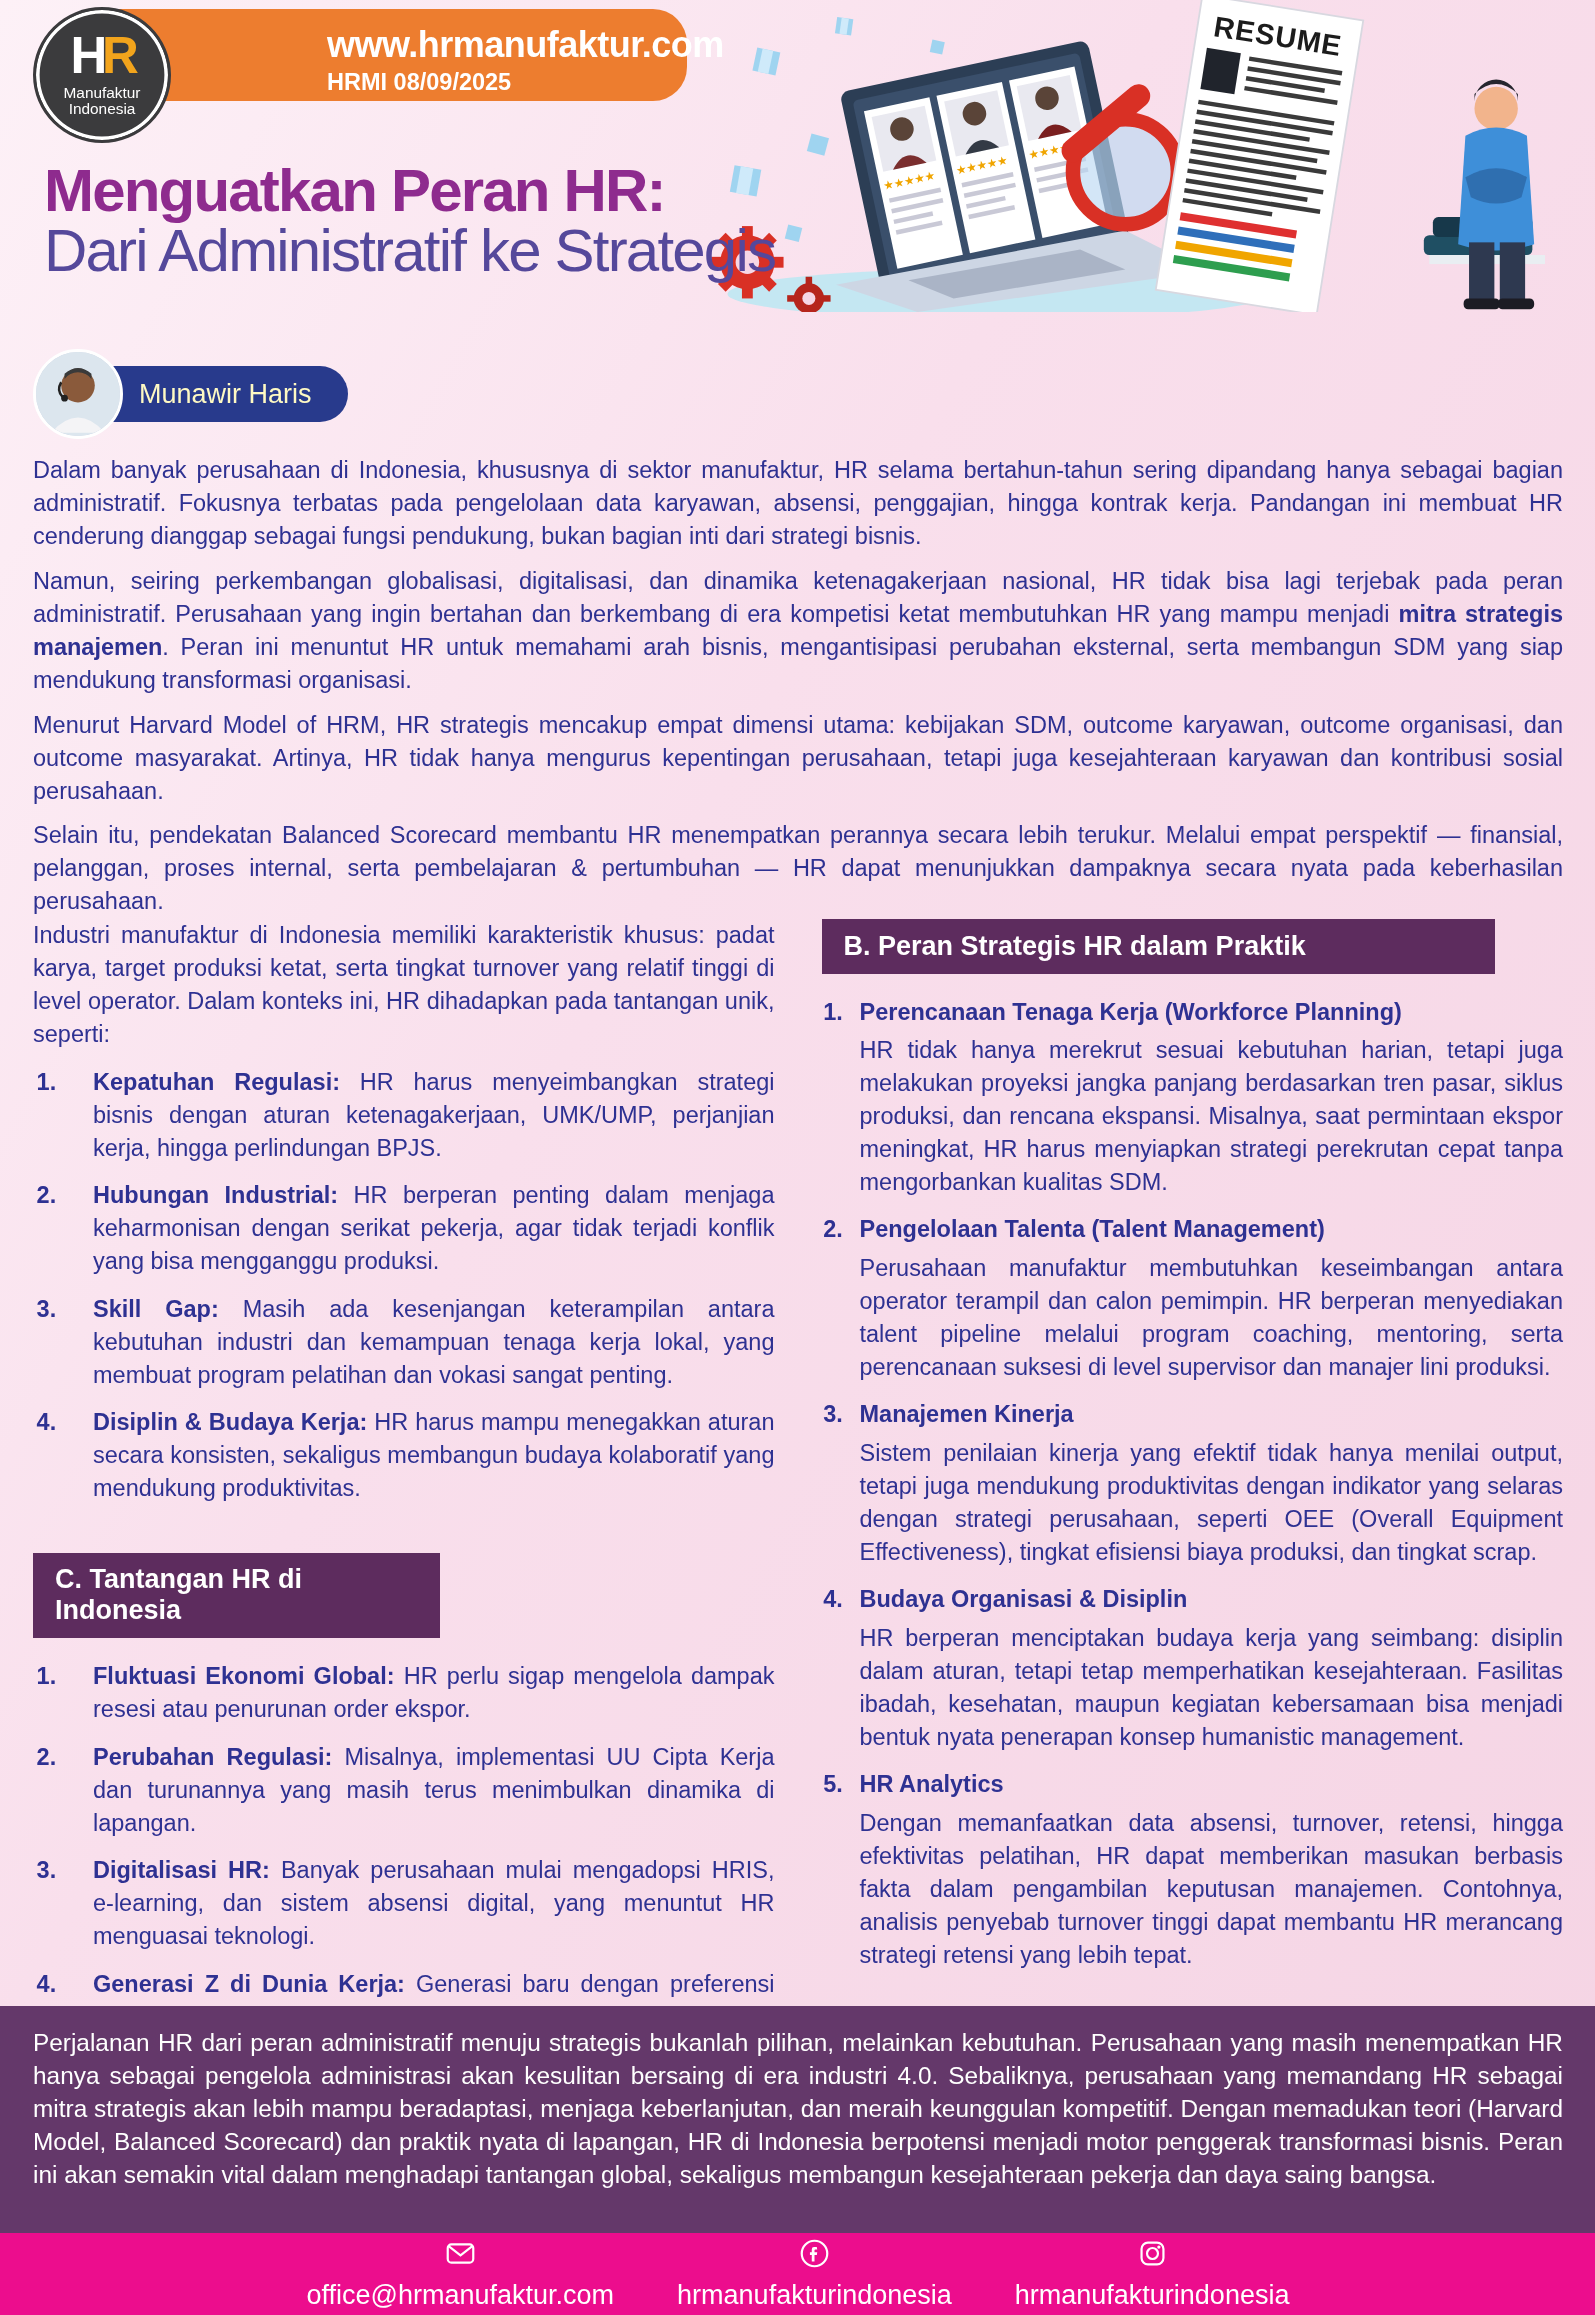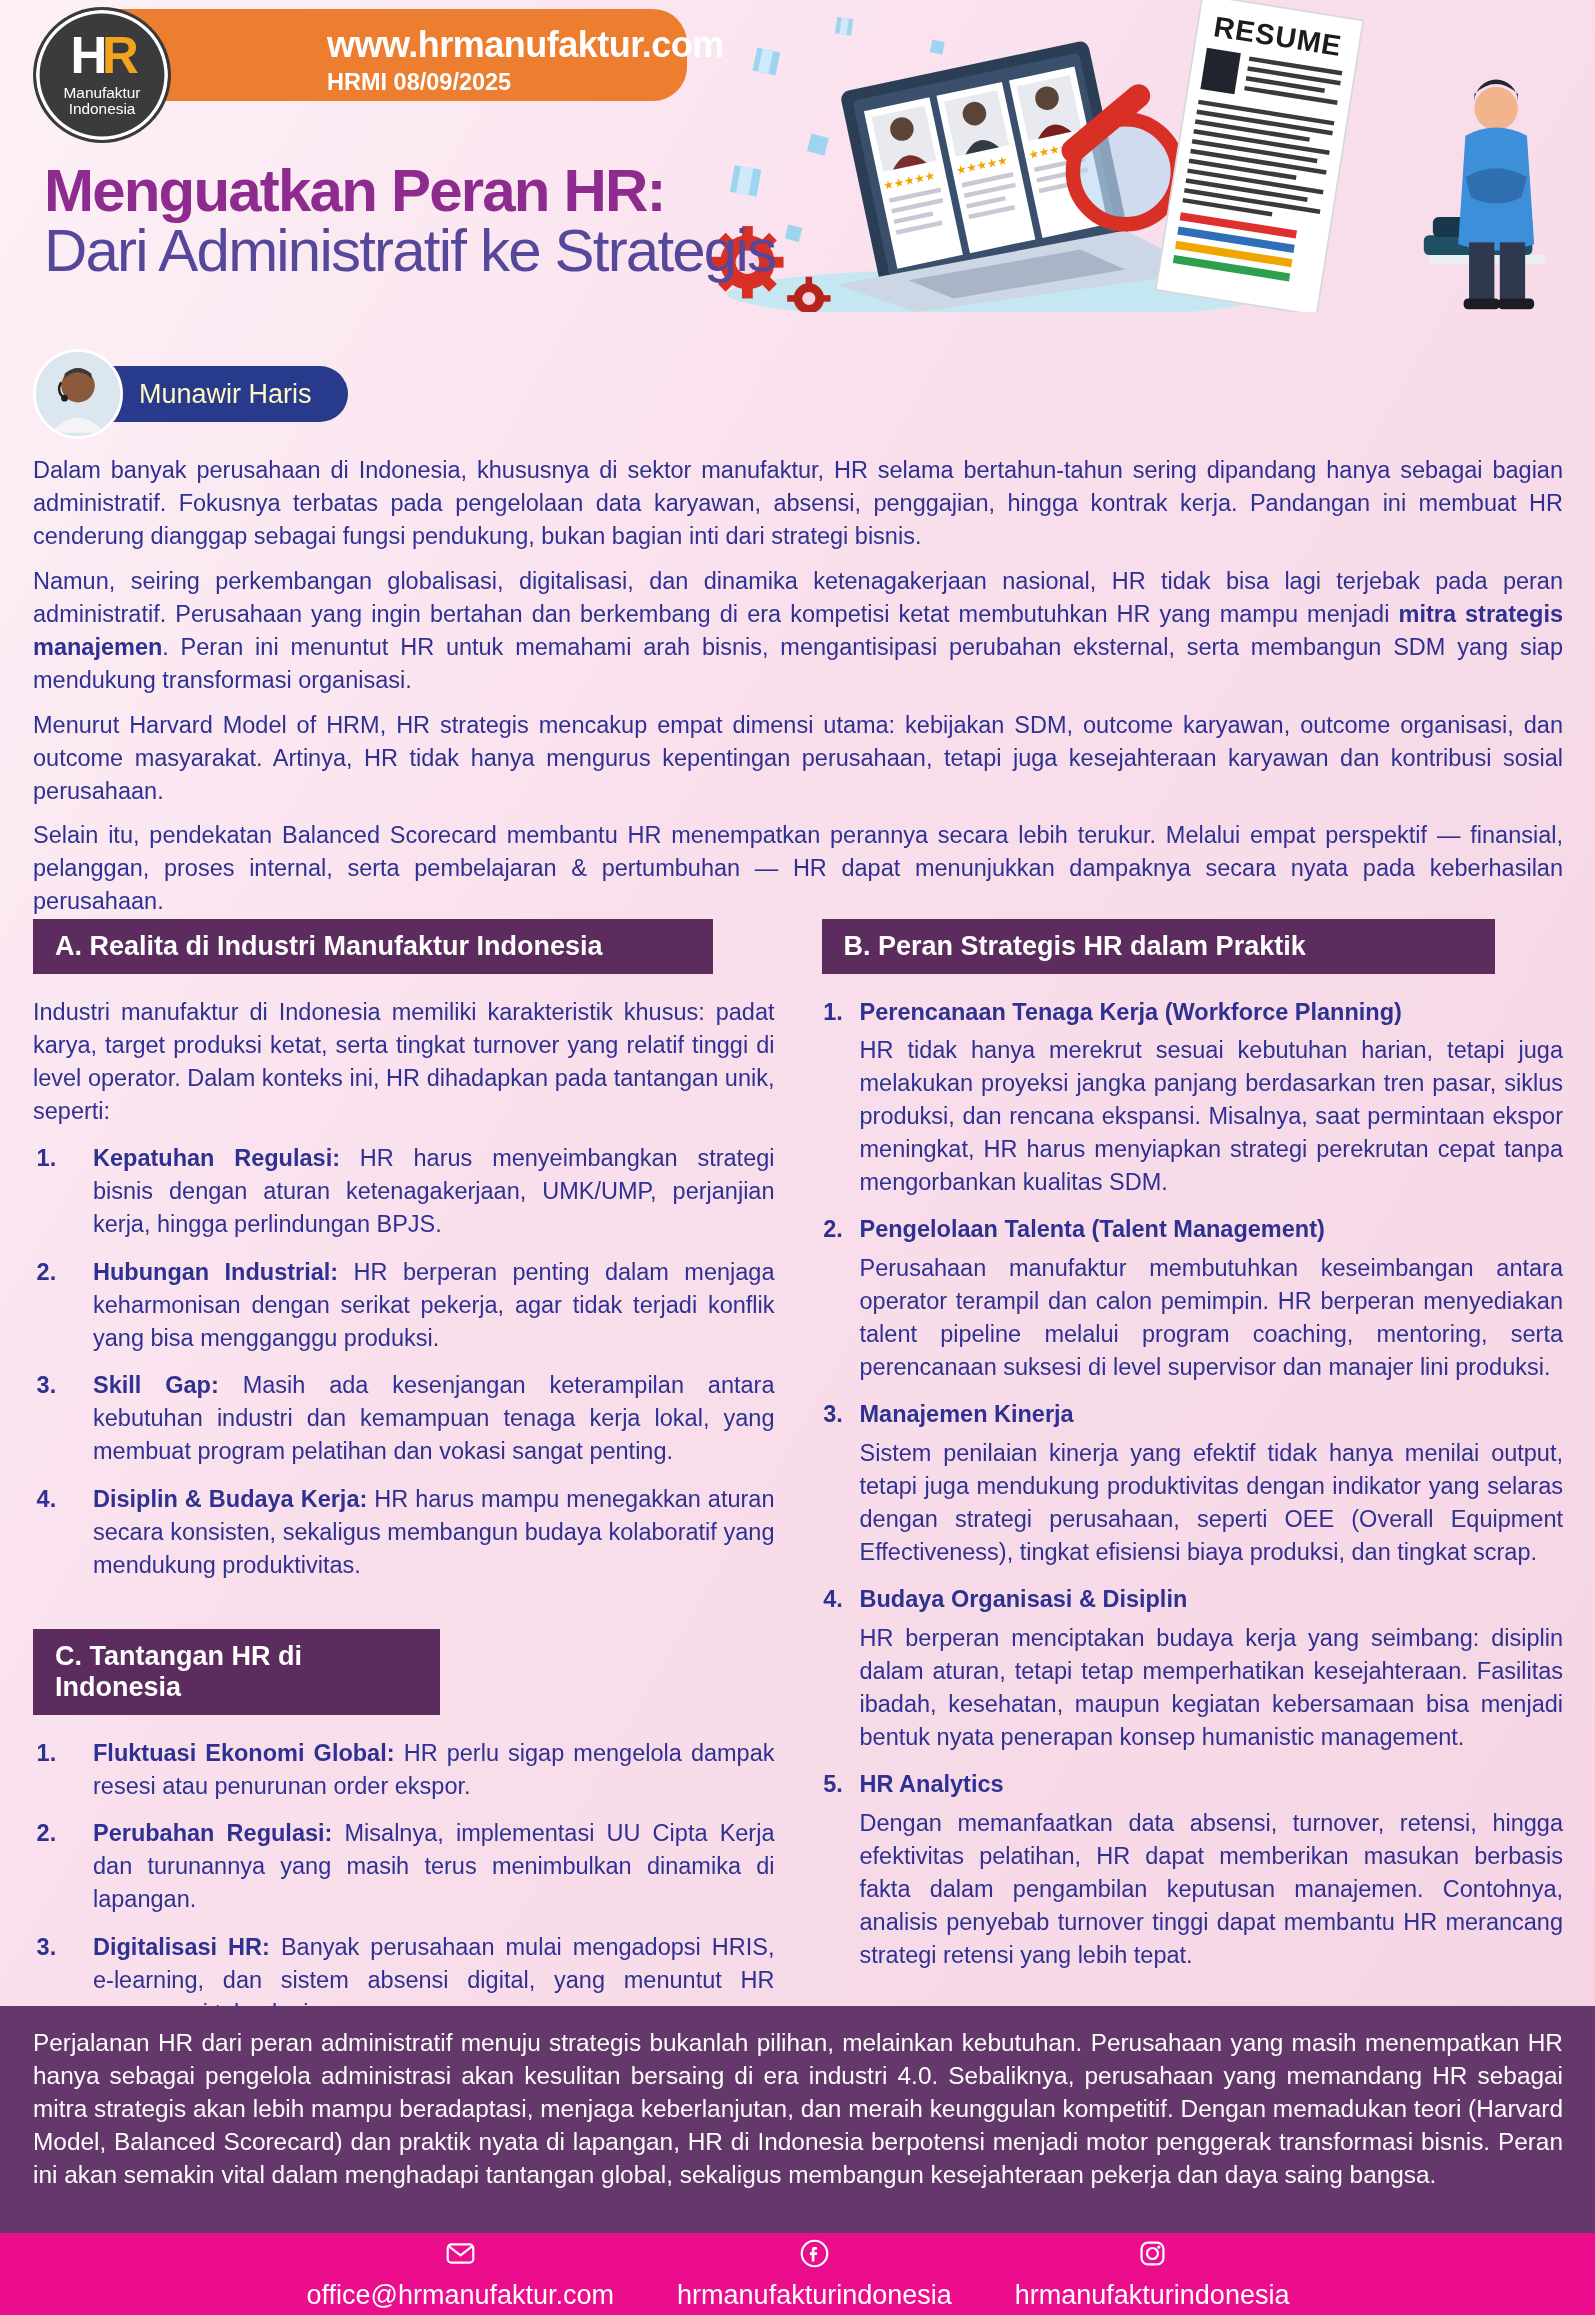--- a/index.html
+++ b/index.html
@@ -290,21 +290,20 @@
   <div class="intro">
     <p>Dalam banyak perusahaan di Indonesia, khususnya di sektor manufaktur, HR selama bertahun-tahun sering dipandang hanya sebagai bagian administratif. Fokusnya terbatas pada pengelolaan data karyawan, absensi, penggajian, hingga kontrak kerja. Pandangan ini membuat HR cenderung dianggap sebagai fungsi pendukung, bukan bagian inti dari strategi bisnis.</p>
     <p><span>Namun, seiring perkembangan globalisasi, digitalisasi, dan dinamika ketenagakerjaan nasional, HR tidak bisa lagi terjebak pada peran administratif. Perusahaan yang ingin bertahan dan berkembang di era kompetisi ketat membutuhkan HR yang mampu menjadi </span><b>mitra strategis manajemen</b><span>. Peran ini menuntut HR untuk memahami arah bisnis, mengantisipasi perubahan eksternal, serta membangun SDM yang siap mendukung transformasi organisasi.</span></p>
     <p>Menurut Harvard Model of HRM, HR strategis mencakup empat dimensi utama: kebijakan SDM, outcome karyawan, outcome organisasi, dan outcome masyarakat. Artinya, HR tidak hanya mengurus kepentingan perusahaan, tetapi juga kesejahteraan karyawan dan kontribusi sosial perusahaan.</p>
     <p>Selain itu, pendekatan Balanced Scorecard membantu HR menempatkan perannya secara lebih terukur. Melalui empat perspektif — finansial, pelanggan, proses internal, serta pembelajaran &amp; pertumbuhan — HR dapat menunjukkan dampaknya secara nyata pada keberhasilan perusahaan.</p>
   </div>
 
   <div class="columns">
 
     <div class="col">
-      <div class="sec-bar bar-a">A. Realita di Industri Manufaktur Indonesia</div>
       <p class="sec-intro">Industri manufaktur di Indonesia memiliki karakteristik khusus: padat karya, target produksi ketat, serta tingkat turnover yang relatif tinggi di level operator. Dalam konteks ini, HR dihadapkan pada tantangan unik, seperti:</p>
 
       <ul class="nlist">
         <li class="nitem"><span class="num">1.</span><b>Kepatuhan Regulasi:</b><span> HR harus menyeimbangkan strategi bisnis dengan aturan ketenagakerjaan, UMK/UMP, perjanjian kerja, hingga perlindungan BPJS.</span></li>
         <li class="nitem"><span class="num">2.</span><b>Hubungan Industrial:</b><span> HR berperan penting dalam menjaga keharmonisan dengan serikat pekerja, agar tidak terjadi konflik yang bisa mengganggu produksi.</span></li>
         <li class="nitem"><span class="num">3.</span><b>Skill Gap:</b><span> Masih ada kesenjangan keterampilan antara kebutuhan industri dan kemampuan tenaga kerja lokal, yang membuat program pelatihan dan vokasi sangat penting.</span></li>
         <li class="nitem"><span class="num">4.</span><b>Disiplin &amp; Budaya Kerja:</b><span> HR harus mampu menegakkan aturan secara konsisten, sekaligus membangun budaya kolaboratif yang mendukung produktivitas.</span></li>
       </ul>
 
       <div class="sec-bar bar-c">C. Tantangan HR di Indonesia</div>

